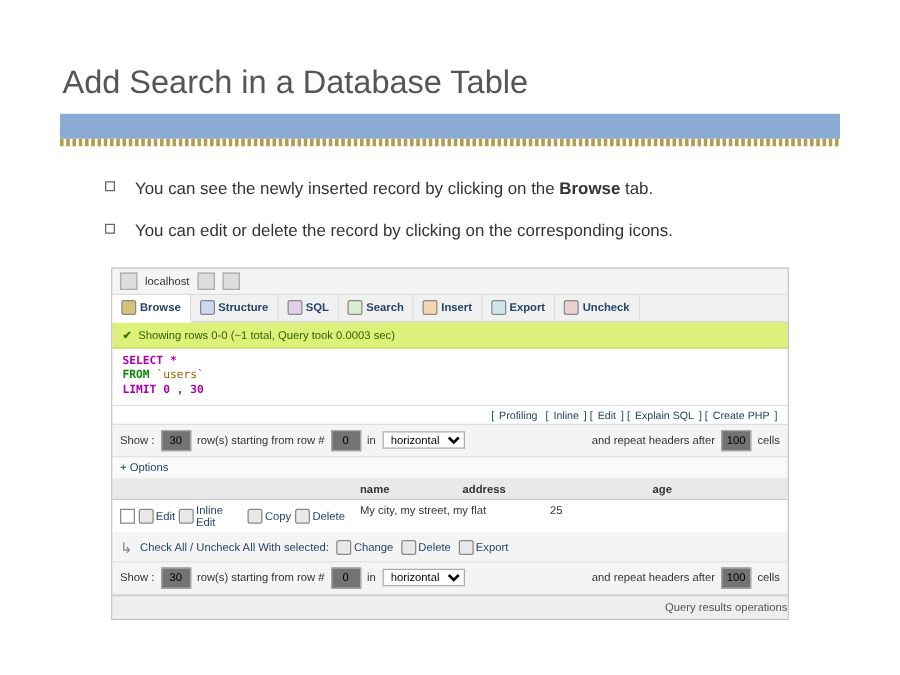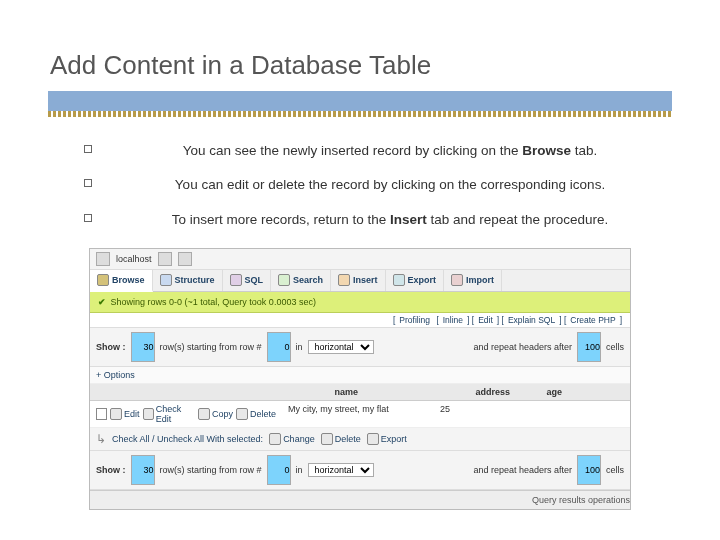--- a/index.html
+++ b/index.html
@@ -37,21 +37,20 @@
   }
   .bar2 {
     height: 6px;
     background-image: linear-gradient(90deg, #b79b4a 0, #b79b4a 3px, transparent 3px, transparent 5px);
     background-size: 5px 6px;
   }
   .bullets {
     list-style: none;
     padding: 0 0 0 36px;
     margin: 0 0 18px 0;
-    text-align: center;
   }
   .bullets li {
     position: relative;
     font-size: 13.5px;
     color: #333;
     line-height: 1.5;
     margin-bottom: 14px;
     padding-left: 24px;
   }
   .bullets li::before {
@@ -138,33 +137,33 @@
   .tbln{color:#a06000;}
   .shot-links{
     text-align:right; font-size:8.5px; color:#246; padding:2px 6px; background:#fff;
     border-bottom:1px solid #ddd;
   }
   .shot-links span{margin:0 2px;}
   .shot-strip{
     background:#f4f4f4; padding:4px 6px; display:flex; align-items:center; gap:5px;
     border-bottom:1px solid #ddd; font-size:9px;
   }
-  .shot-strip .lbl{font-weight:bold;}
+  .shot-strip .lbl{font-weight:normal;}
   .mini-input{
-    width:24px; height:30px; border:1px solid #aaa; background:#7dd3fc; text-align:right;
+    width:24px; height:17px; border:1px solid #aaa; background:#737373; text-align:center;
     font-size:9px; padding:0; box-sizing:border-box;
   }
   .mini-select{
     height:14px; border:1px solid #aaa; background:#fff; font-size:9px; padding:0 2px;
   }
   .opts{
     font-size:9px; color:#246; padding:3px 6px; background:#fafafa; border-bottom:1px solid #eee;
   }
   .thead {
-    display:flex; background:#e9e9e9; border-bottom:1px solid #ccc; font-size:9px; font-weight:bold;text-align:right;
+    display:flex; background:#e9e9e9; border-bottom:1px solid #ccc; font-size:9px; font-weight:bold;
   }
   .thead div{padding:3px 6px;}
   .th-act{width:180px;}
   .th-name{width:70px;}
   .th-addr{width:140px;}
   .th-age{width:40px;}
   .trow{display:flex; background:#fff; border-bottom:1px solid #eee; font-size:9px;}
   .trow div{padding:3px 6px;}
   .trow .td-act{width:180px; display:flex; gap:3px; align-items:center;}
   .trow .td-name{width:70px;}
@@ -181,37 +180,34 @@
     background:#eee; text-align:right; font-size:9px; padding:4px 0; color:#555;
     border-top:1px solid #ccc;
   }
   .spacer{flex:1;}
 </style>
 </head>
 <body>
 
 <div class="slide">
 
-  <h1 class="title">Add Content in a Database Table</h1>
+  <h1 class="title">Add Search in a Database Table</h1>
 
   <div class="bars">
     <div class="bar1"></div>
     <div class="bar2"></div>
   </div>
 
   <ul class="bullets">
     <li>
       <span>You can see the newly inserted record by clicking on the </span><b>Browse</b><span> tab.</span>
     </li>
     <li>
       <span>You can edit or delete the record by clicking on the corresponding icons.</span><b></b><span></span>
     </li>
-    <li>
-      <span>To insert more records, return to the </span><b>Insert</b><span> tab and repeat the procedure.</span>
-    </li>
   </ul>
 
   <div class="shot">
 
     <div class="shot-row">
       <span class="crumb-ico"></span>
       <span>localhost</span>
       <span class="crumb-ico"></span>
       <span class="crumb-ico"></span>
     </div>
@@ -236,29 +232,34 @@
       <div class="shot-tab">
           <span class="ico insert"></span>
           <span>Insert</span>
         </div>
       <div class="shot-tab">
           <span class="ico export"></span>
           <span>Export</span>
         </div>
       <div class="shot-tab">
           <span class="ico import"></span>
-          <span>Import</span>
+          <span>Uncheck</span>
         </div>
     </div>
 
     <div class="shot-status">
       <span class="check">✔</span>
       <span>Showing rows 0-0 (~1 total, Query took 0.0003 sec)</span>
     </div>
 
+    <div class="shot-sql">
+      <span class="kw-sel">SELECT *</span><br>
+      <span class="kw-from">FROM</span> <span class="tbln">`users`</span><br>
+      <span class="kw-lim">LIMIT 0 , 30</span>
+    </div>
 
     <div class="shot-links">
       <span>[</span><span>Profiling</span><span> [</span><span>Inline</span><span>] [</span><span>Edit</span><span>] [</span><span>Explain SQL</span><span>] [</span><span>Create PHP</span><span>]</span>
     </div>
 
     <div class="shot-strip">
       <span class="lbl">Show :</span>
       <input class="mini-input" value="30" style="">
       <span>row(s) starting from row #</span>
       <input class="mini-input" value="0" style="">
@@ -281,21 +282,21 @@
 
     <div class="trow">
       <div class="td-act">
         <span class="chk"></span>
         <span class="mini-link">
             <span class="ico"></span>
             <span>Edit</span>
           </span>
         <span class="mini-link">
             <span class="ico"></span>
-            <span>Check Edit</span>
+            <span>Inline Edit</span>
           </span>
         <span class="mini-link">
             <span class="ico"></span>
             <span>Copy</span>
           </span>
         <span class="mini-link">
             <span class="ico"></span>
             <span>Delete</span>
           </span>
       </div>

